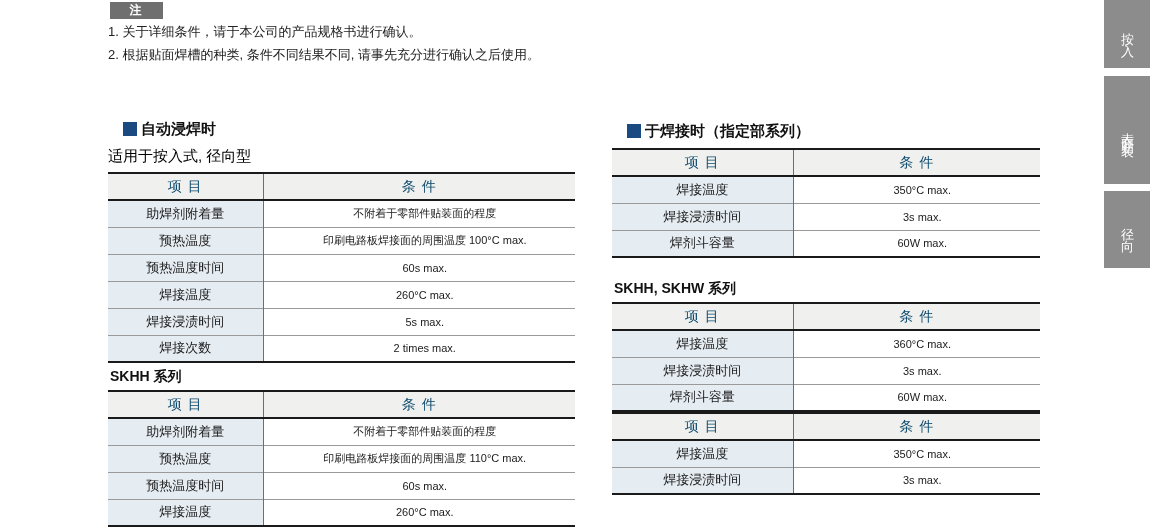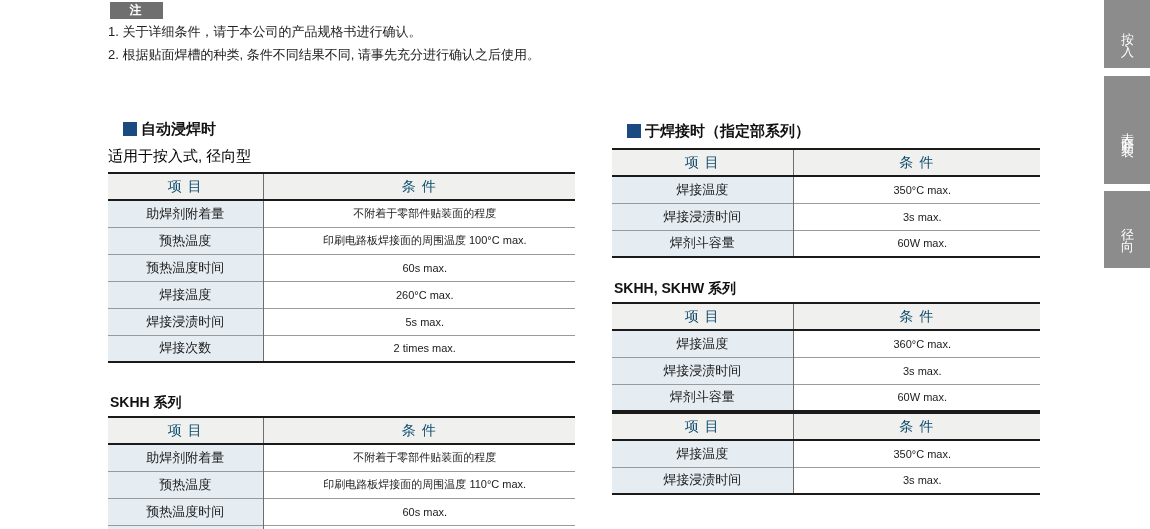--- a/index.html
+++ b/index.html
@@ -23,21 +23,21 @@
   
   .col { position:absolute; }
   .col-left  { left:108px; top:120px; width:467px; }
   .col-right { left:612px; top:122px; width:428px; }
 
   .sec-title { display:flex; align-items:center; height:18px; font-size:15px; font-weight:bold; color:#111;margin-left:15px; }
   .sq { width:14px; height:14px; background:#1b4a80; display:inline-block; margin-right:4px; flex:0 0 auto; }
   .sec-sub { font-size:15px; margin-top:8px; line-height:20px; color:#000000; }
   .tbl-heading { font-size:14px; font-weight:bold; color:#111; margin-left:2px; }
   .mt-t1l { margin-top:6px; }
-  .mt-h2l { margin-top:31px; margin-bottom:4px; }
+  .mt-h2l { margin-top:5px; margin-bottom:4px; }
   .mt-t1r { margin-top:8px; }
   .mt-hr  { margin-top:22px; margin-bottom:4px; }
 
   table.ctable {
     border-collapse:collapse; width:100%; table-layout:fixed;
     border-top:2px solid #1a1a1a; border-bottom:2px solid #1a1a1a;
   }
   .ctable th, .ctable td {
     height:27px; text-align:center; vertical-align:middle; padding:0 6px;
     font-weight:normal; overflow:hidden; white-space:nowrap;

